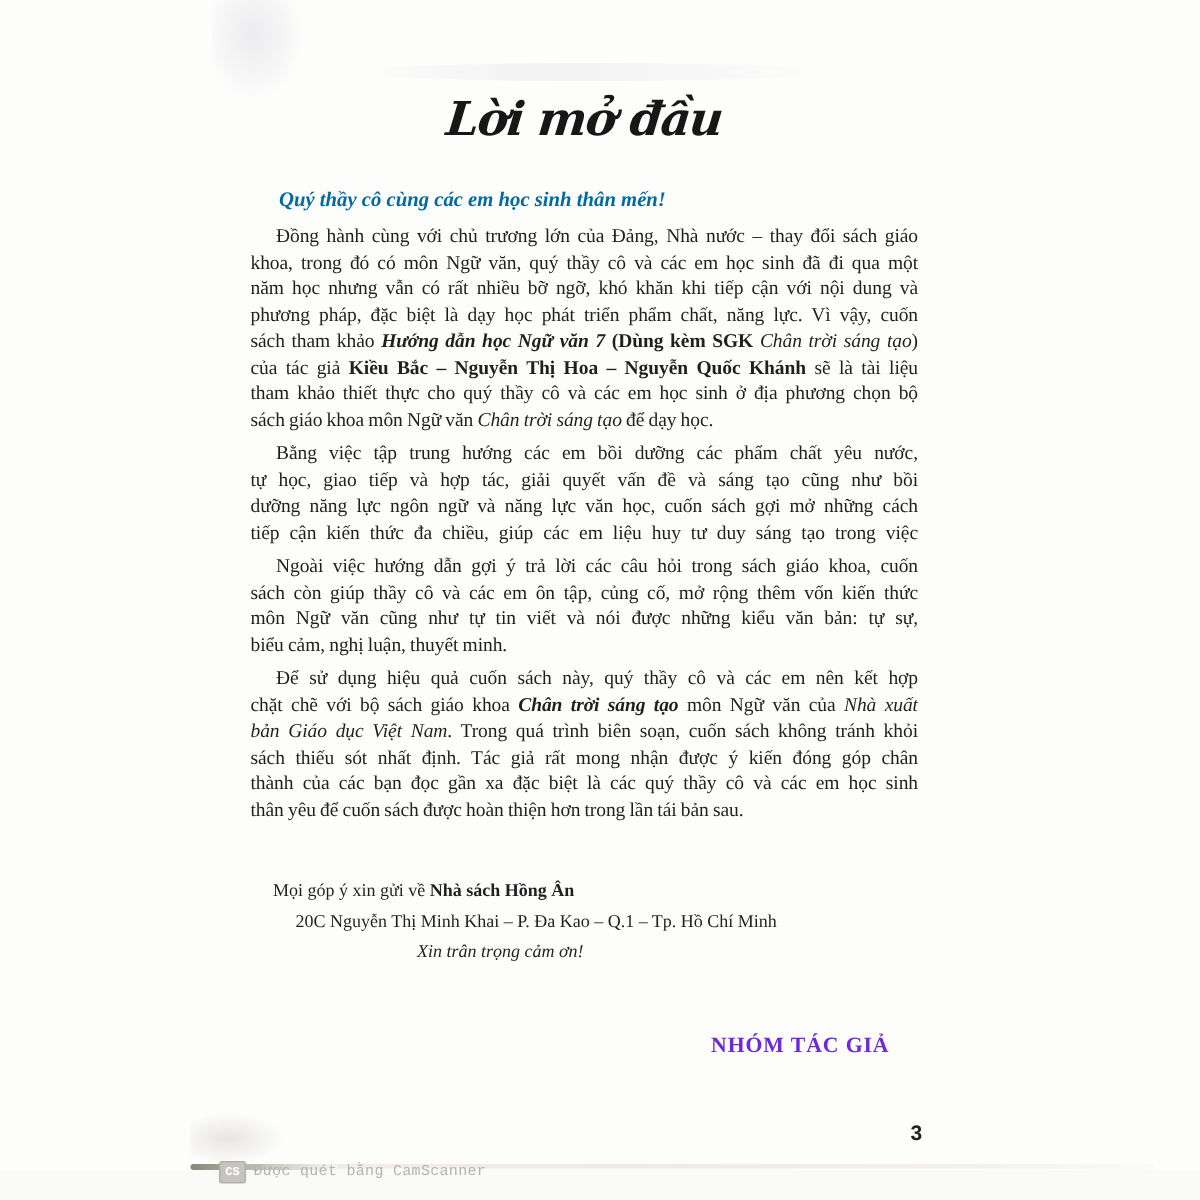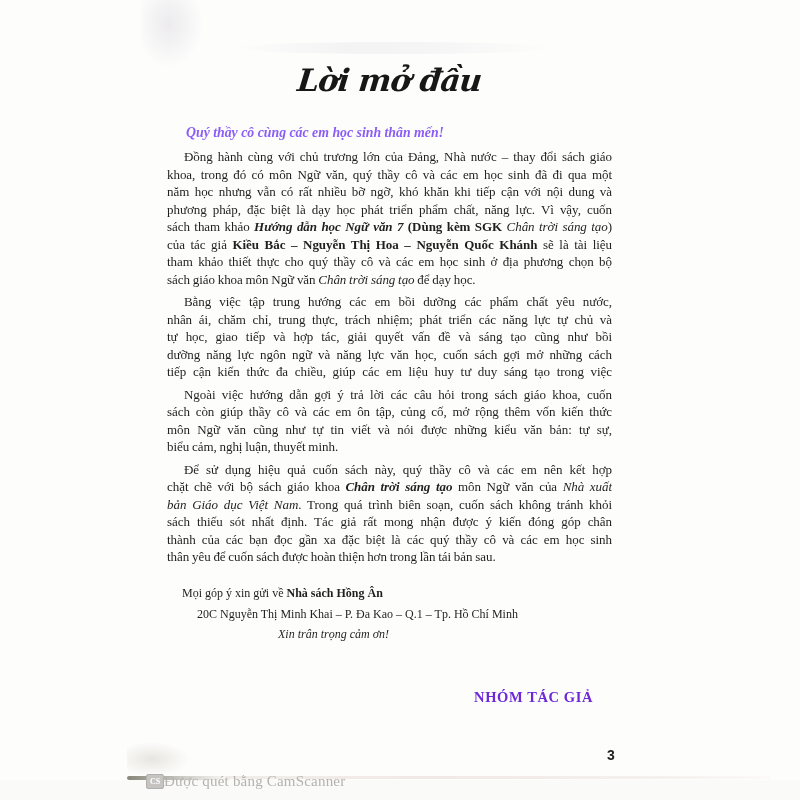--- a/index.html
+++ b/index.html
@@ -8,21 +8,21 @@
     font-family:"Liberation Serif",serif;color:#1f1f1f;overflow:hidden;
   }
   .column{position:absolute;left:167px;top:0;width:445px;height:800px;}
   .title{
     position:absolute;top:62px;left:0;width:100%;text-align:center;
     font-family:"DejaVu Serif",serif;font-style:italic;font-weight:bold;
     font-size:31px;letter-spacing:-1px;transform:skewX(-6deg);color:#171717;
   }
   .salutation{
     position:absolute;top:125px;left:19px;
-    font-weight:bold;font-style:italic;font-size:13.8px;color:#8b5cf6;
+    font-weight:bold;font-style:italic;font-size:13.8px;color:#0369a1;
   }
   .paras{position:absolute;top:148px;left:0;width:445px;}
   .para{margin-bottom:5px;}
   .line{
     font-size:13px;line-height:17.5px;height:17.5px;overflow:hidden;
     text-align:justify;text-align-last:justify;text-justify:inter-word;
     word-spacing:-0.4px;letter-spacing:-0.05px;
   }
   .line.plast{text-align-last:left;}
   .para .line:first-child{text-indent:17px;}
@@ -63,28 +63,28 @@
   .bottom-line{
     position:absolute;left:225px;top:776px;width:545px;height:3px;border-radius:2px;
     background:linear-gradient(90deg, rgba(214,196,190,0.30), rgba(222,202,196,0.38) 40%, rgba(214,196,188,0.22) 80%, rgba(214,196,188,0.05));
   }
   .footer-band{
     position:absolute;left:0;top:780px;width:800px;height:20px;
     background:rgba(60,60,60,0.015);
   }
   .watermark{
     position:absolute;left:146px;top:773px;height:16px;
-    display:flex;align-items:center;
-    font-family:Liberation Serif, serif;
+    display:flex;align-items:center;gap:5px;
+    font-family:Liberation Mono, monospace;
   }
   .wm-badge{
     width:16px;height:13px;border-radius:2px;background:#c6c4c1;border:1px solid #b2b0ad;
     color:#ffffff;font-size:8px;font-weight:bold;line-height:13px;text-align:center;
   }
-  .wm-text{font-size:15px;color:#b6b3ae;letter-spacing:0.2px;text-align:center;}
+  .wm-text{font-size:10px;color:#b6b3ae;letter-spacing:0.2px;text-align:center;}
 </style>
 </head>
 <body>
 
 <div class="page">
 
   <div class="smudge-top"></div>
   <div class="streak-top"></div>
 
   <div class="column">
@@ -96,21 +96,20 @@
           <div class="line"><span>khoa, trong đó có môn Ngữ văn, quý thầy cô và các em học sinh đã đi qua một</span></div>
           <div class="line"><span>năm học nhưng vẫn có rất nhiều bỡ ngỡ, khó khăn khi tiếp cận với nội dung và</span></div>
           <div class="line"><span>phương pháp, đặc biệt là dạy học phát triển phẩm chất, năng lực. Vì vậy, cuốn</span></div>
           <div class="line"><span>sách tham khảo </span><span class="st-bi">Hướng dẫn học Ngữ văn 7</span><span class="st-b"> (Dùng kèm SGK</span><span> </span><span class="st-i">Chân trời sáng tạo</span><span>)</span></div>
           <div class="line"><span>của tác giả </span><span class="st-b">Kiều Bắc – Nguyễn Thị Hoa – Nguyễn Quốc Khánh</span><span> sẽ là tài liệu</span></div>
           <div class="line"><span>tham khảo thiết thực cho quý thầy cô và các em học sinh ở địa phương chọn bộ</span></div>
           <div class="line plast"><span>sách giáo khoa môn Ngữ văn </span><span class="st-i">Chân trời sáng tạo</span><span> để dạy học.</span></div>
         </div>
         <div class="para">
           <div class="line"><span>Bằng việc tập trung hướng các em bồi dưỡng các phẩm chất yêu nước,</span></div>
-          <div class="line"><span>nhân ái, chăm chỉ, trung thực, trách nhiệm; phát triển các năng lực tự chủ và</span></div>
           <div class="line"><span>tự học, giao tiếp và hợp tác, giải quyết vấn đề và sáng tạo cũng như bồi</span></div>
           <div class="line"><span>dưỡng năng lực ngôn ngữ và năng lực văn học, cuốn sách gợi mở những cách</span></div>
           <div class="line"><span>tiếp cận kiến thức đa chiều, giúp các em liệu huy tư duy sáng tạo trong việc</span></div>
         </div>
         <div class="para">
           <div class="line"><span>Ngoài việc hướng dẫn gợi ý trả lời các câu hỏi trong sách giáo khoa, cuốn</span></div>
           <div class="line"><span>sách còn giúp thầy cô và các em ôn tập, củng cố, mở rộng thêm vốn kiến thức</span></div>
           <div class="line"><span>môn Ngữ văn cũng như tự tin viết và nói được những kiểu văn bản: tự sự,</span></div>
           <div class="line plast"><span>biểu cảm, nghị luận, thuyết minh.</span></div>
         </div>

